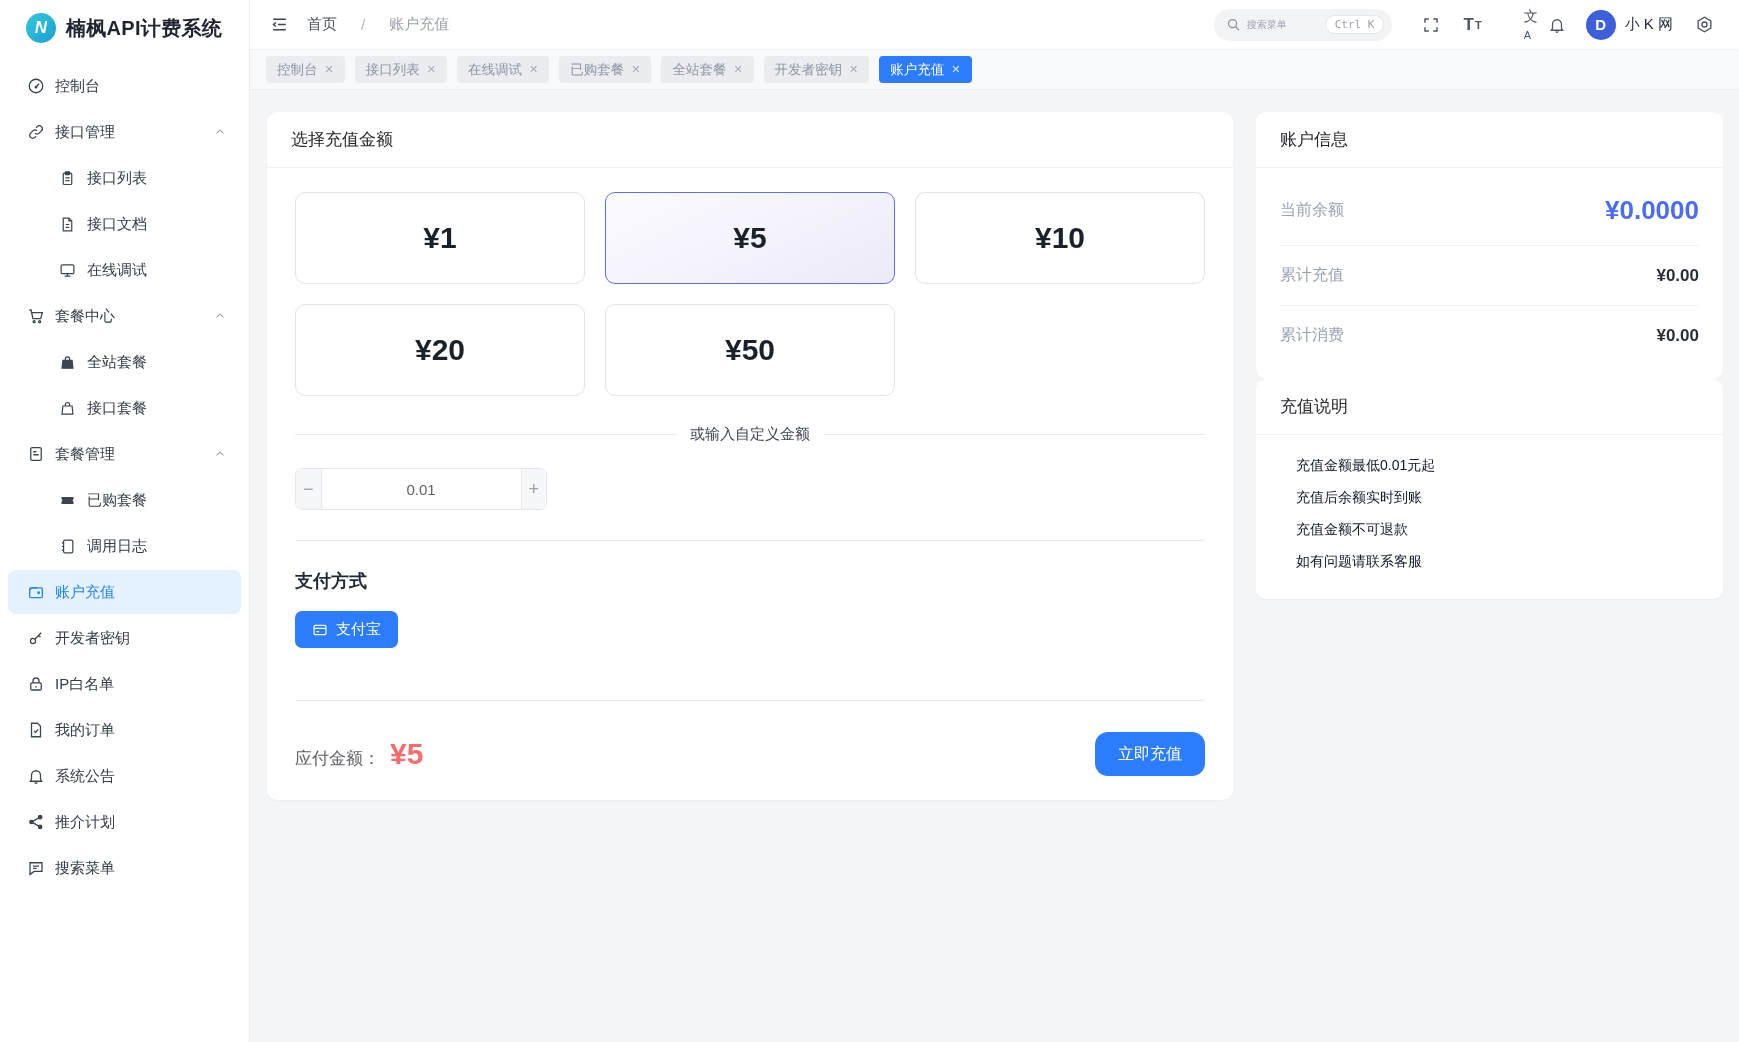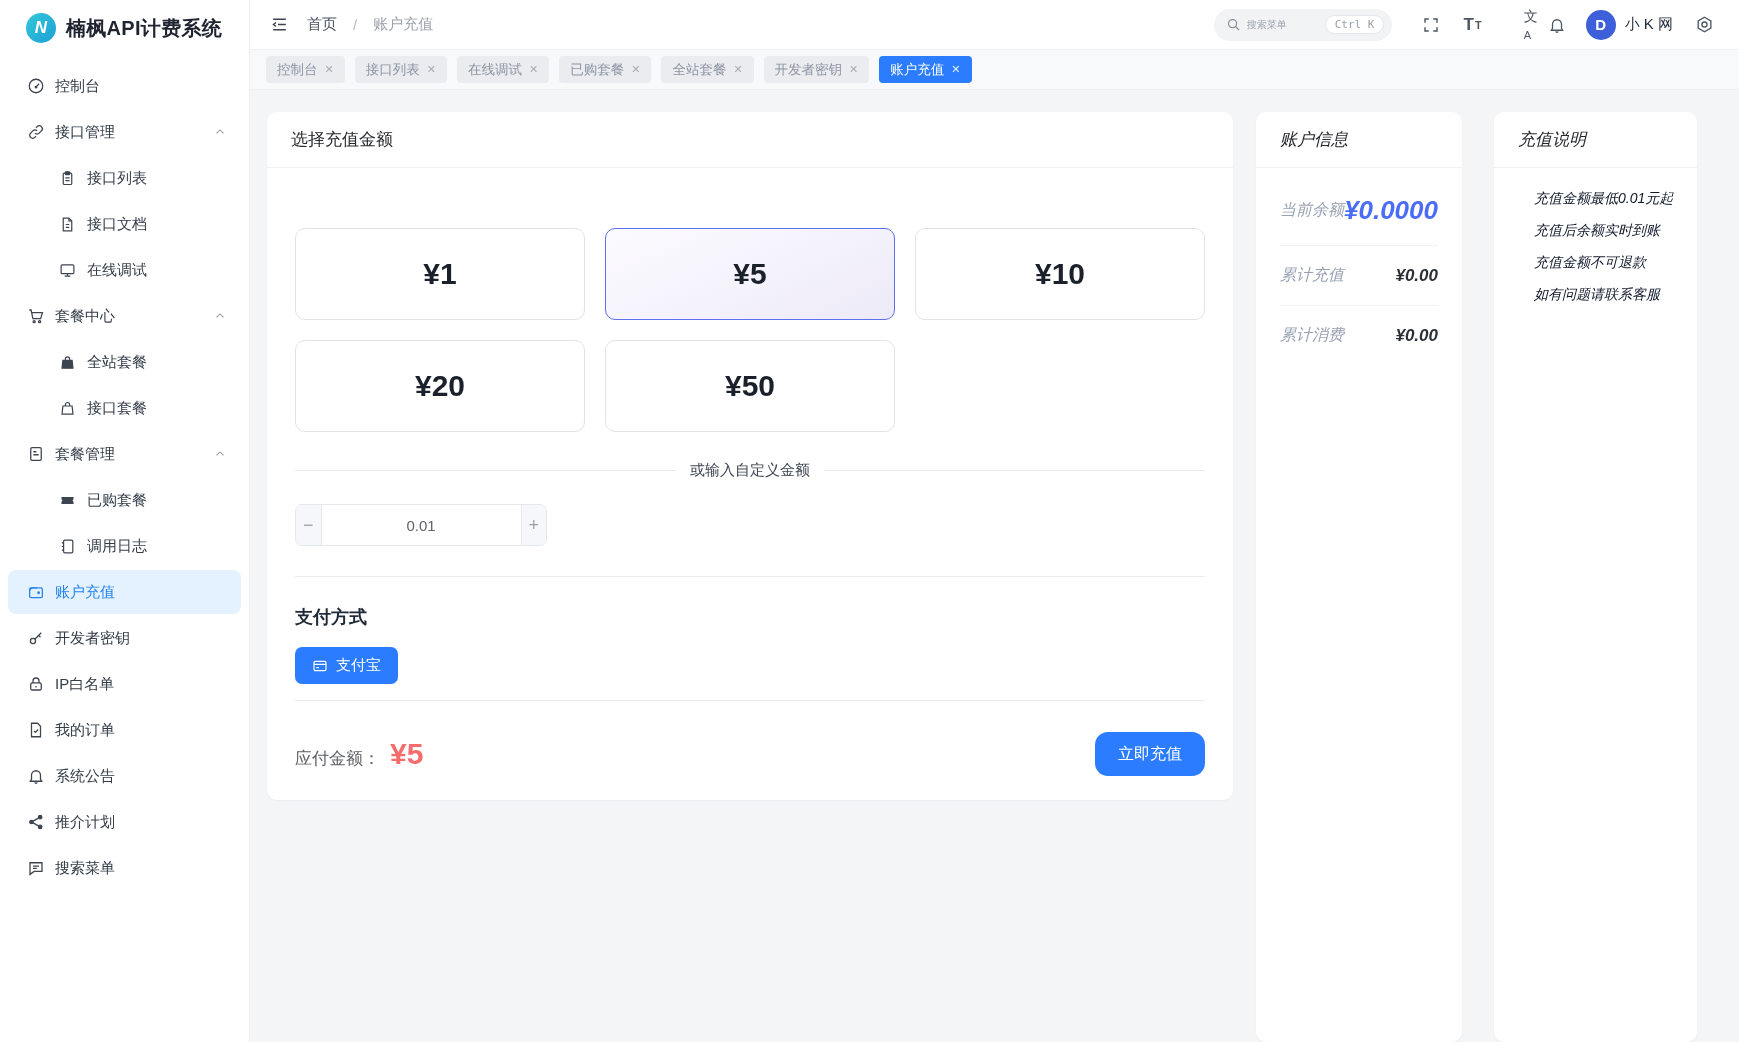--- a/index.html
+++ b/index.html
@@ -19,21 +19,21 @@
   .mitem .chev { color:#9aa1ad; display:flex; }
   .mitem.active { background:#e4f1fe; color:#2583ef; }
   .mitem.active .micon { color:#2583ef; }
 
   
   .mainwrap { flex:1; display:flex; flex-direction:column; height:100%; min-width:0; }
 
   
   .topbar { height:50px; background:#fff; display:flex; align-items:center; padding:0 18px 0 20px; border-bottom:1px solid #f0f1f4; }
   .fold-icon { color:#3c4450; display:flex; margin-right:18px; cursor:pointer; }
-  .crumb { display:flex; align-items:center; gap:16px; font-size:15px; }
+  .crumb { display:flex; align-items:center; gap:24px; font-size:15px; }
   .crumb .home { color:#4b5563; cursor:pointer; }
   .crumb .sep { color:#b4bac4; }
   .crumb .cur { color:#9aa1ac; }
   .topbar .spacer { flex:1; }
   .search-pill { width:178px; height:32px; background:#f2f3f5; border-radius:16px; display:flex; align-items:center; gap:6px; padding:0 6px 0 12px; margin-right:22px; cursor:text; }
   .search-pill .sicon { color:#8a919e; display:flex; }
   .search-pill input { border:none; outline:none; background:transparent; width:72px; font-size:10px; color:#4b5563; font-family:inherit; }
   .search-pill input::placeholder { color:#9aa1ac; }
   .kbd { background:#fff; border:1px solid #e3e6ea; border-radius:11px; font-family:"DejaVu Sans Mono",monospace; font-size:11px; color:#9aa1ac; padding:2px 9px; }
   .hbtn { width:34px; height:34px; display:flex; align-items:center; justify-content:center; color:#4b5563; cursor:pointer; border-radius:6px; }
@@ -51,21 +51,21 @@
   .tchip { height:27px; display:flex; align-items:center; gap:7px; padding:0 11px; background:#eaecef; border-radius:4px; font-size:13.5px; color:#8d95a3; cursor:pointer; }
   .tchip .x { font-size:11px; color:#a6adb8; }
   .tchip.active { background:#2b7cff; color:#fff; }
   .tchip.active .x { color:#e3eeff; }
 
   
   .content { flex:1; background:#f4f5f7; display:flex; gap:23px; padding:22px 16px 0 17px; overflow:hidden; }
   .card { background:#fff; border-radius:10px; box-shadow:0 1px 2px rgba(15,23,42,.04); }
   .card-h { padding:16px 24px; font-size:17px; color:#26282c; border-bottom:1px solid #f0f1f3; }
 
-  .main-card { width:966px; flex:none; height:688px; display:flex; flex-direction:column;gap:36px; }
+  .main-card { width:966px; flex:none; height:688px; display:flex; flex-direction:column; }
   .main-body { padding:24px 28px 24px 28px; flex:1; display:flex; flex-direction:column; }
 
   .amt-grid { display:grid; grid-template-columns:repeat(3,1fr); gap:20px; }
   .amt-btn { height:92px; background:#fff; border:1px solid #e0e3e8; border-radius:10px; display:flex; align-items:center; justify-content:center; font-size:30px; font-weight:bold; color:#1b212b; cursor:pointer; }
   .amt-btn.selected { border:1.5px solid #5f6ff2; background:linear-gradient(155deg,#fcfbff 0%,#edeaf8 100%); }
 
   .div-text { display:flex; align-items:center; gap:14px; margin:29px 0 24px; color:#3f4652; font-size:15px; }
   .div-text::before,.div-text::after { content:""; flex:1; border-top:1px solid #e7e9ed; }
 
   .stepper { display:flex; width:252px; height:42px; border-radius:7px; overflow:hidden; border:1px solid #e4e7ed; }
@@ -76,21 +76,21 @@
 
   .hr { border:none; border-top:1px solid #ebedf0; margin:30px 0 28px; }
   .pay-title { font-size:18px; font-weight:bold; color:#1f2937; margin-bottom:18px; }
   .alipay-btn { display:inline-flex; align-items:center; gap:8px; background:#2b7cff; color:#fff; border:none; border-radius:7px; padding:9px 17px; font-size:15px; cursor:pointer; font-family:inherit; }
   .main-foot { margin-top:auto; border-top:1px solid #ebedf0; padding-top:31px; display:flex; align-items:center; justify-content:space-between; }
   .payable { display:flex; align-items:baseline; gap:10px; }
   .payable .lbl { font-size:17px; color:#606266; }
   .payable .val { font-size:30px; font-weight:bold; color:#f56c6c; }
   .submit-btn { background:#2b7cff; color:#fff; border:none; border-radius:13px; width:110px; height:44px; font-size:16px; cursor:pointer; font-family:inherit; }
 
-  .rightcol { flex:1; display:flex; flex-direction:row; gap:32px; min-width:0;font-style:italic; }
+  .rightcol { flex:1; display:flex; flex-direction:column; min-width:0; }
   .acct-body { padding:8px 24px 14px; }
   .acct-row { display:flex; align-items:center; justify-content:space-between; padding:19px 0; border-bottom:1px solid #f0f1f3; }
   .acct-row:last-child { border-bottom:none; }
   .acct-row .lbl { font-size:16px; color:#98a1b3;text-align:center; }
   .acct-row .val { font-size:17px; font-weight:600; color:#2b2f36; }
   .acct-row .val.hl { font-size:26px; font-weight:600; color:#4a6cf7; }
 
   .notes-body { padding:22px 24px 28px 40px; }
   .notes-body .note { font-size:14px; color:#0f172a; margin-bottom:14px; }
   .notes-body .note:last-child { margin-bottom:0; }

